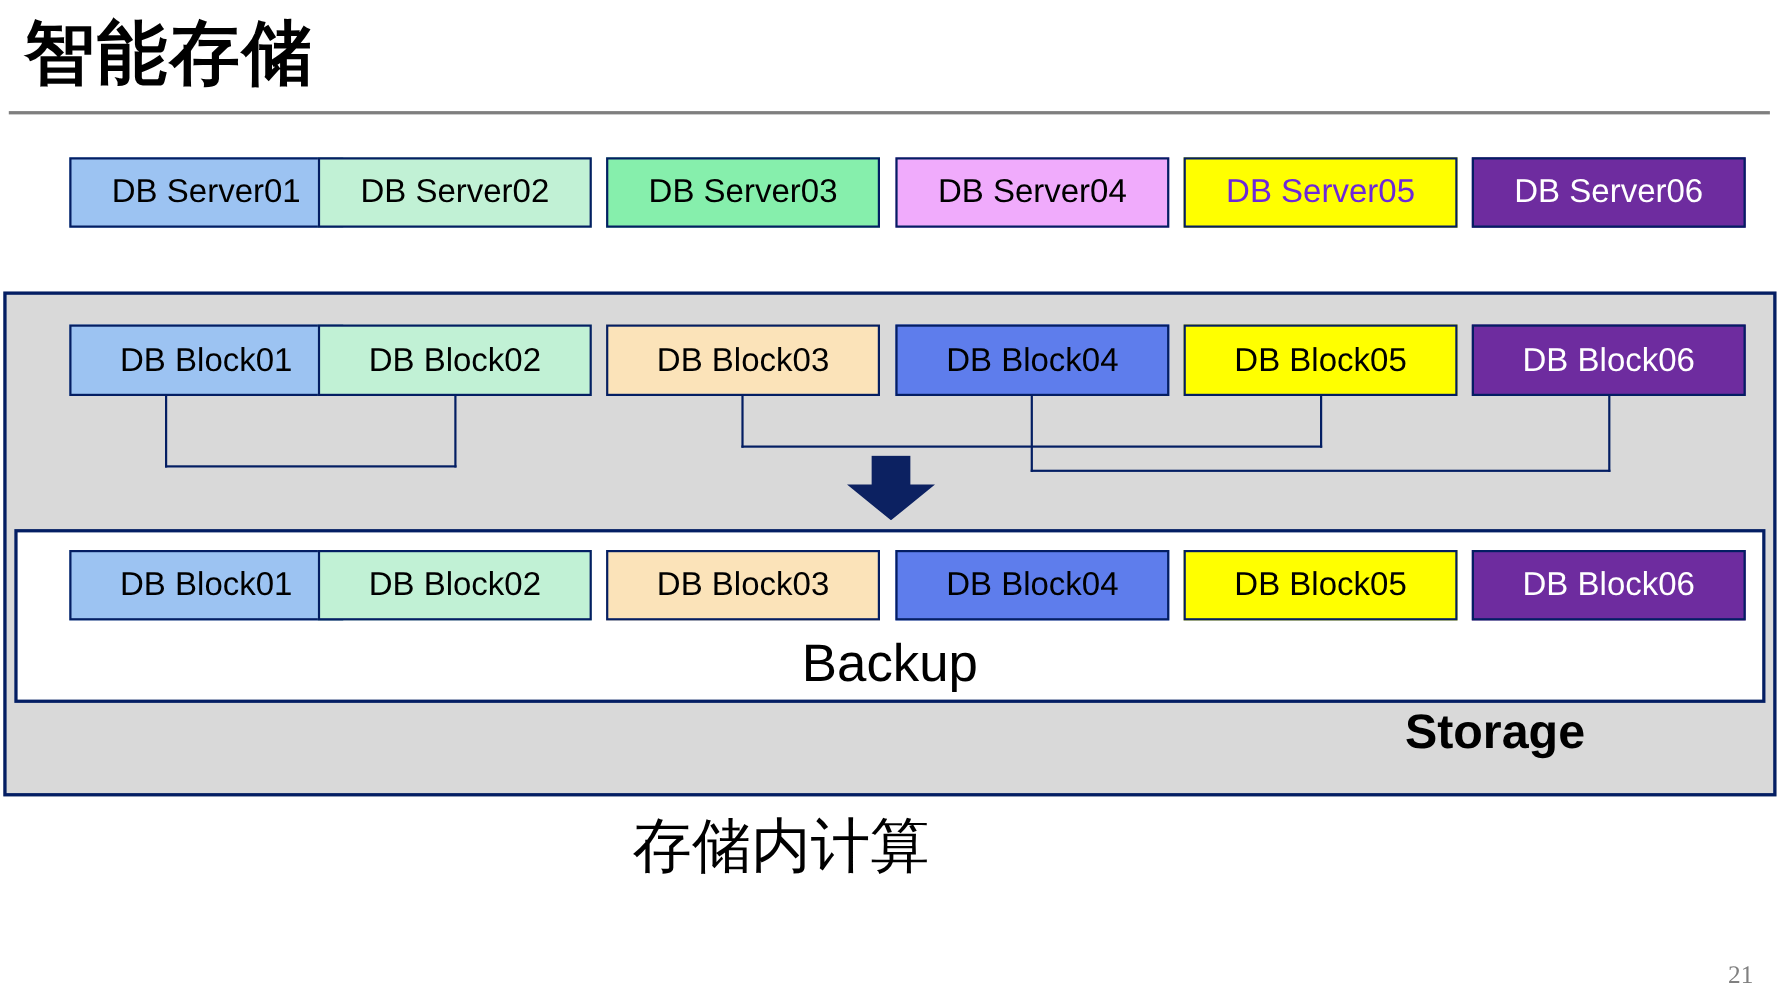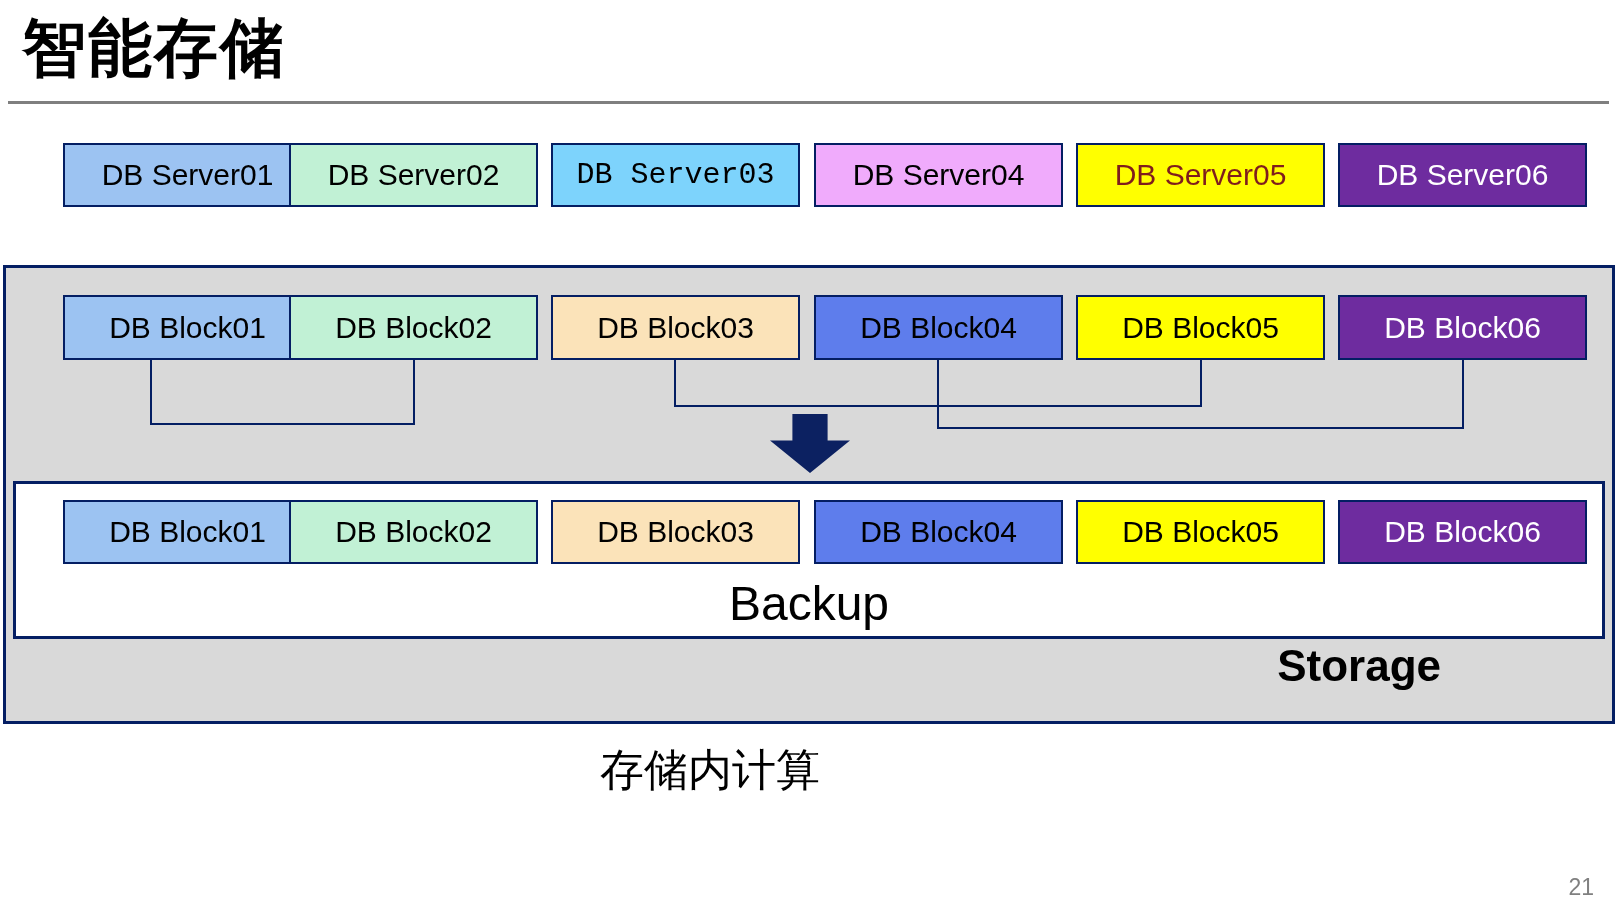--- a/index.html
+++ b/index.html
@@ -54,36 +54,36 @@
     left:13px;top:576px;width:1592px;text-align:center;
     font-size:48px;color:#000;
   }
   #storage-label{
     left:3px;top:641px;width:1438px;text-align:right;
     font-size:44px;font-weight:bold;color:#000;
   }
   
   #captions{
     left:0;top:736px;width:1420px;text-align:center;
-    font-size:44px;color:#000;line-height:67px;
+    font-size:54px;color:#000;line-height:67px;
   }
-  #page-number{right:26px;top:874px;font-size:23px;}
+  #page-number{right:26px;top:874px;font-size:23px;font-family:Liberation Serif, serif;}
 </style>
 </head>
 <body>
 
 <div class="abs" id="page-title" style="color: #000000;">智能存储</div>
 <div class="abs" id="title-divider" style="background-color: rgb(127, 127, 127);"></div>
 
 <div class="row" id="server-row">
   <div class="node c0" style="background-color: rgb(156, 195, 242); color: rgb(0, 0, 0);">DB Server01</div>
   <div class="node c1" style="background-color: rgb(193, 241, 213); color: rgb(0, 0, 0);">DB Server02</div>
-  <div class="node c2" style="background-color: #7dd3fc; color: rgb(0, 0, 0); font-family: Liberation Mono, monospace;">DB Server03</div>
+  <div class="node c2" style="background-color: #86efac; color: rgb(0, 0, 0);">DB Server03</div>
   <div class="node c3" style="background-color: #f0abfc; color: rgb(0, 0, 0);">DB Server04</div>
-  <div class="node c4" style="background-color: rgb(255, 255, 0); color: #7f1d1d;">DB Server05</div>
+  <div class="node c4" style="background-color: rgb(255, 255, 0); color: #6d28d9;">DB Server05</div>
   <div class="node c5" style="background-color: rgb(110, 44, 159); color: rgb(255, 255, 255);">DB Server06</div>
 </div>
 
 <div class="abs" id="storage-container" style="background-color: rgb(217, 217, 217);"></div>
 
 <div class="row" id="block-row-top">
   <div class="node c0" style="background-color: rgb(156, 195, 242); color: rgb(0, 0, 0);">DB Block01</div>
   <div class="node c1" style="background-color: rgb(193, 241, 213); color: rgb(0, 0, 0);">DB Block02</div>
   <div class="node c2" style="background-color: rgb(251, 227, 185); color: rgb(0, 0, 0);">DB Block03</div>
   <div class="node c3" style="background-color: rgb(94, 125, 236); color: rgb(0, 0, 0);">DB Block04</div>

